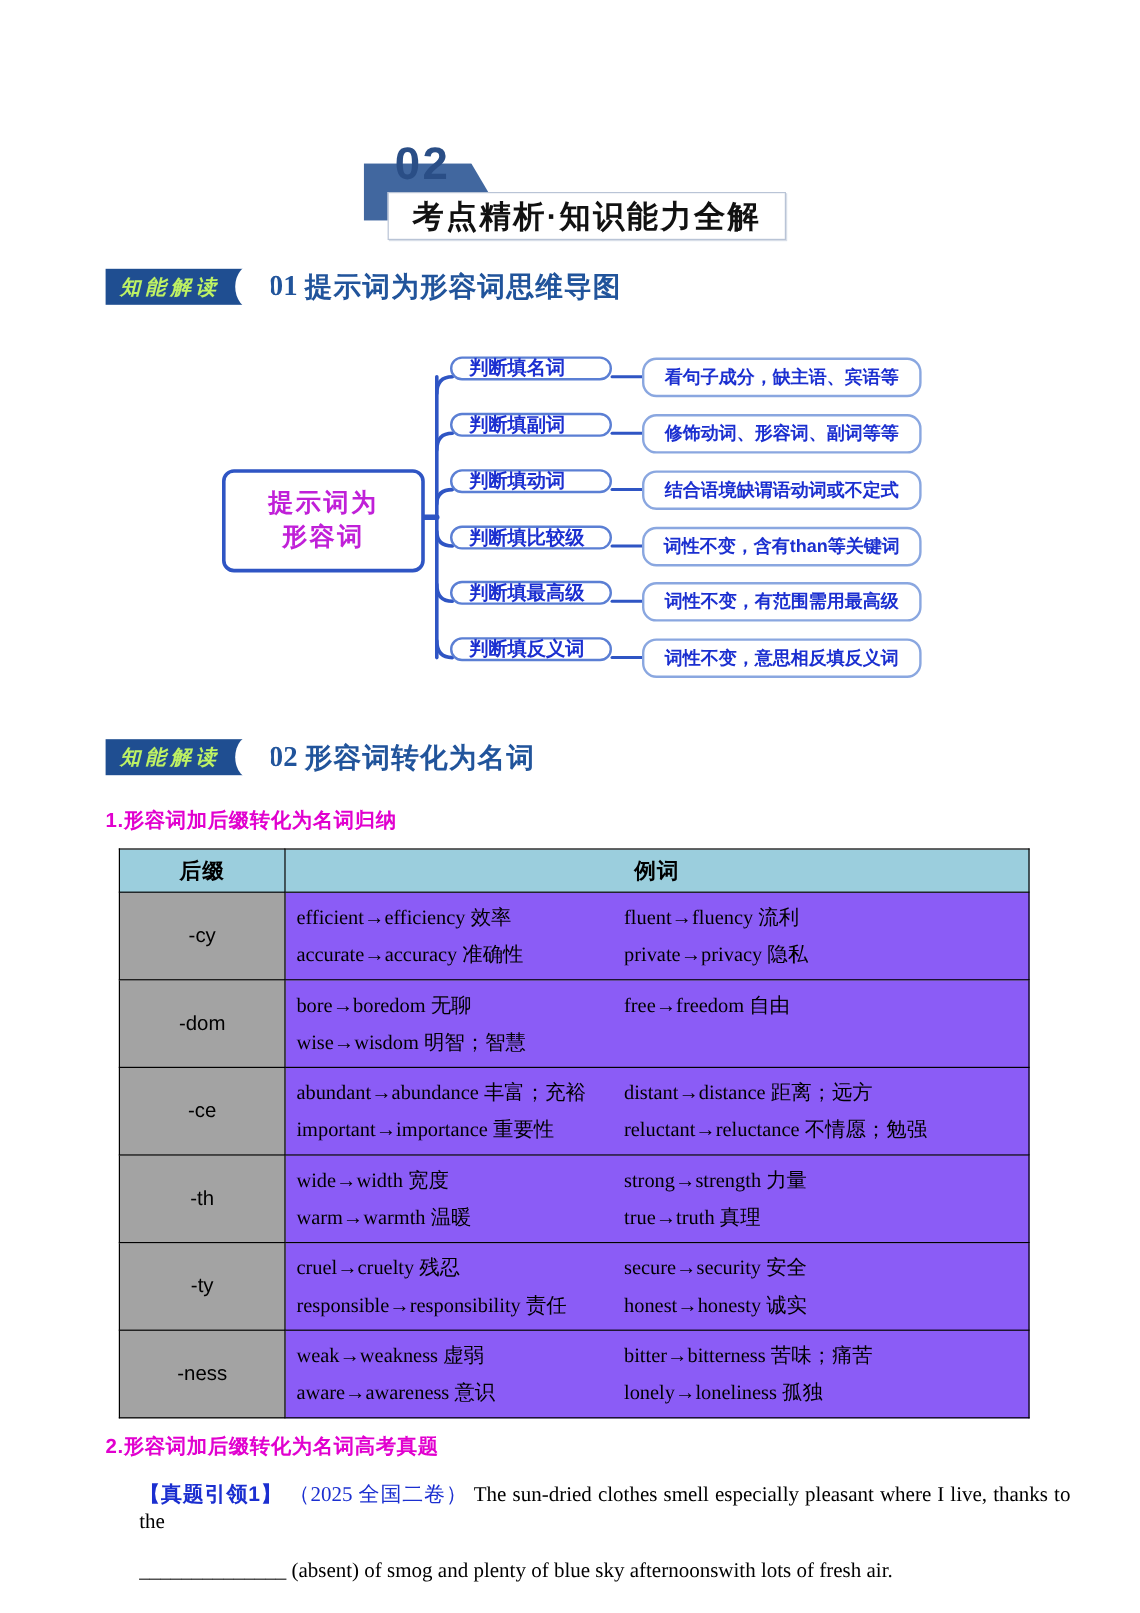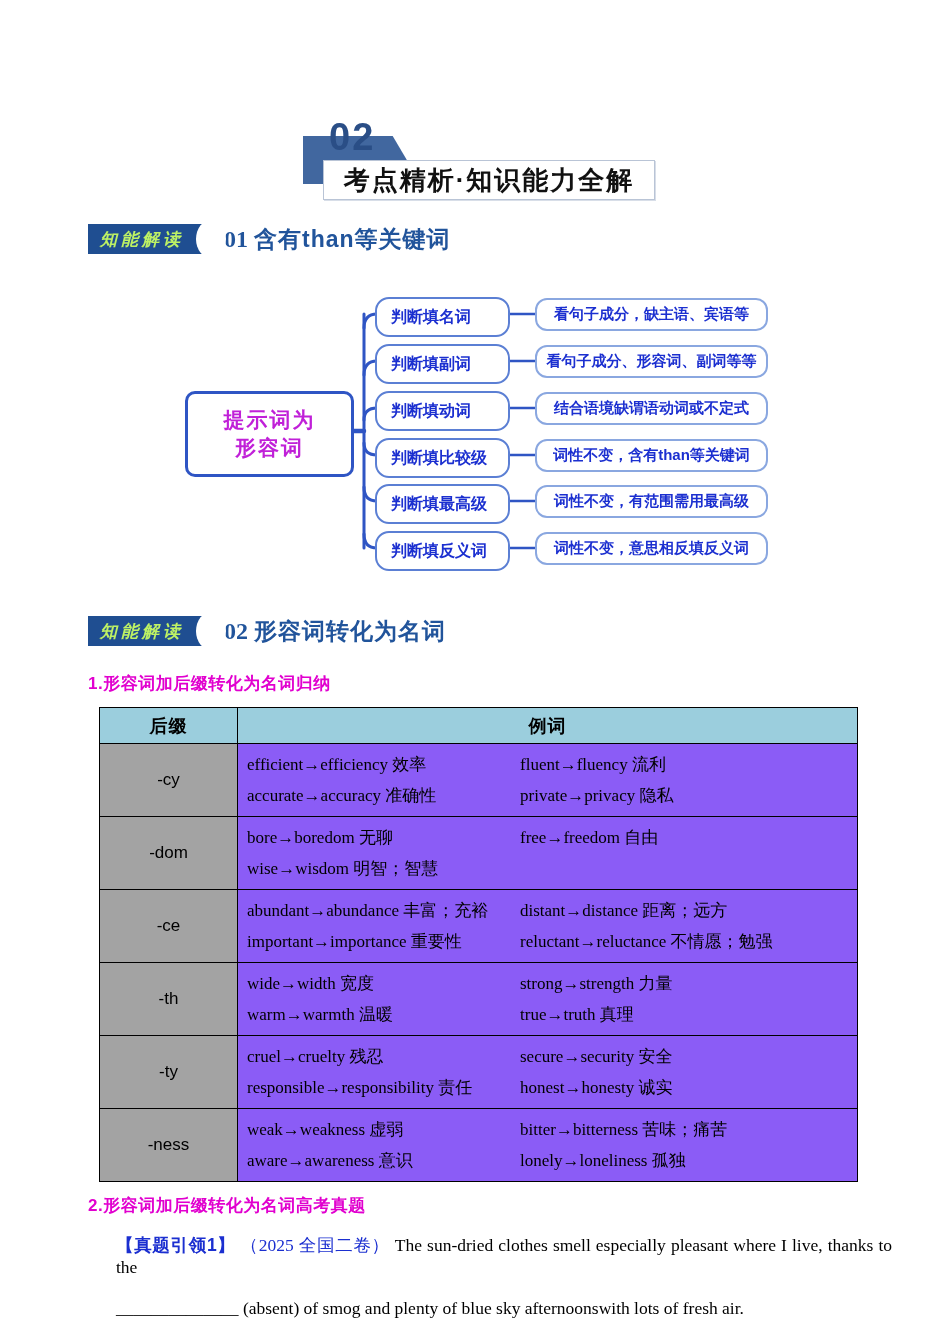--- a/index.html
+++ b/index.html
@@ -50,21 +50,21 @@
   
   .mindmap{position:relative;width:950px;height:292px;margin-top:32px;}
   .mm-lines{position:absolute;left:0;top:0;}
   .mm-root{
     position:absolute;left:185px;top:103px;width:163px;height:80px;
     border:3px solid #2f55c4;border-radius:10px;background:#fff;
     display:flex;flex-direction:column;align-items:center;justify-content:center;
     font-size:21px;font-weight:bold;color:#c020d8;line-height:1.35;letter-spacing:2px;
   }
   .mm-mid{
-    position:absolute;left:375px;width:135px;height:40px;box-sizing:border-box;
+    position:absolute;left:375px;width:135px;height:20px;box-sizing:border-box;
     border:2px solid #5b7fd4;border-radius:14px;background:#fff;
     display:flex;align-items:center;padding-left:14px;
     font-size:16px;font-weight:bold;color:#1b2fd0;white-space:nowrap;
   }
   .mm-right{
     position:absolute;left:535px;width:233px;height:33px;box-sizing:border-box;
     border:2px solid #8aa7e0;border-radius:12px;background:#fff;
     display:flex;align-items:center;justify-content:center;
     font-size:15px;font-weight:bold;color:#1b2fd0;white-space:nowrap;
   }
@@ -115,21 +115,21 @@
   <div class="banner-title-box">
     <span>考点精析·知识能力全解</span>
   </div>
 </div>
 
 <div class="section-heading heading-1">
   <span class="sec-badge">
     <span>知能解读</span>
   </span>
   <span class="sec-num">01</span>
-  <span class="sec-title">含有than等关键词</span>
+  <span class="sec-title">提示词为形容词思维导图</span>
 </div>
 
 <div class="mindmap">
   <svg class="mm-lines" width="950" height="292" viewBox="0 0 950 292">
     <g stroke="#2f55c4" fill="none" stroke-linecap="round">
       <path d="M348 143 H364" stroke-width="4.5"></path>
       <path d="M364 26 V260" stroke-width="3"></path>
       <path d="M364 40 Q364 26 377 26" stroke-width="3"></path>
       <path d="M364 87 Q364 73 377 73" stroke-width="3"></path>
       <path d="M364 132 Q364 120 377 120" stroke-width="3"></path>
@@ -151,21 +151,21 @@
   </div>
 
   <div class="mm-mid" style="top:9px">判断填名词</div>
   <div class="mm-mid" style="top:56px">判断填副词</div>
   <div class="mm-mid" style="top:103px">判断填动词</div>
   <div class="mm-mid" style="top:150px">判断填比较级</div>
   <div class="mm-mid" style="top:196px">判断填最高级</div>
   <div class="mm-mid" style="top:243px">判断填反义词</div>
 
   <div class="mm-right" style="top:10px">看句子成分，缺主语、宾语等</div>
-  <div class="mm-right" style="top:57px">看句子成分、形容词、副词等等</div>
+  <div class="mm-right" style="top:57px">修饰动词、形容词、副词等等</div>
   <div class="mm-right" style="top:104px">结合语境缺谓语动词或不定式</div>
   <div class="mm-right" style="top:151px">词性不变，含有than等关键词</div>
   <div class="mm-right" style="top:244px">词性不变，意思相反填反义词</div>
   <div class="mm-right" style="top:197px">词性不变，有范围需用最高级</div>
 </div>
 
 <div class="section-heading heading-2">
   <span class="sec-badge">
     <span>知能解读</span>
   </span>

